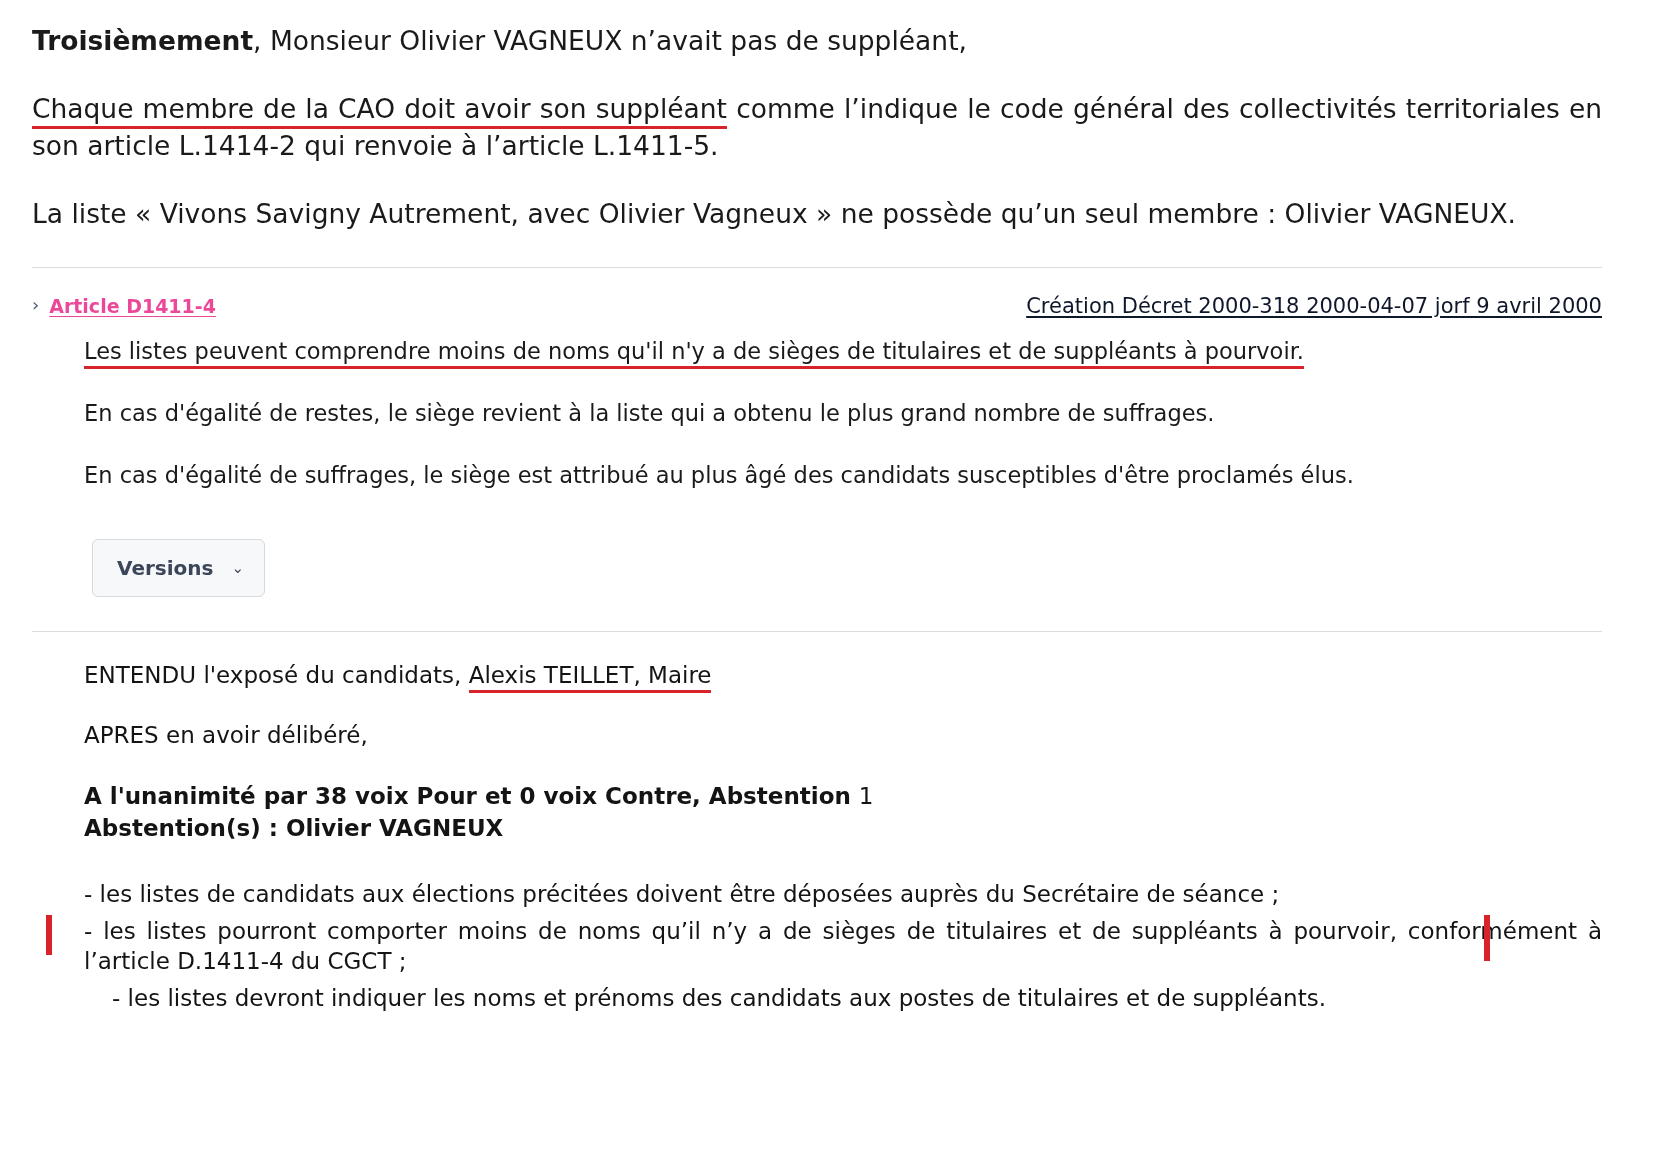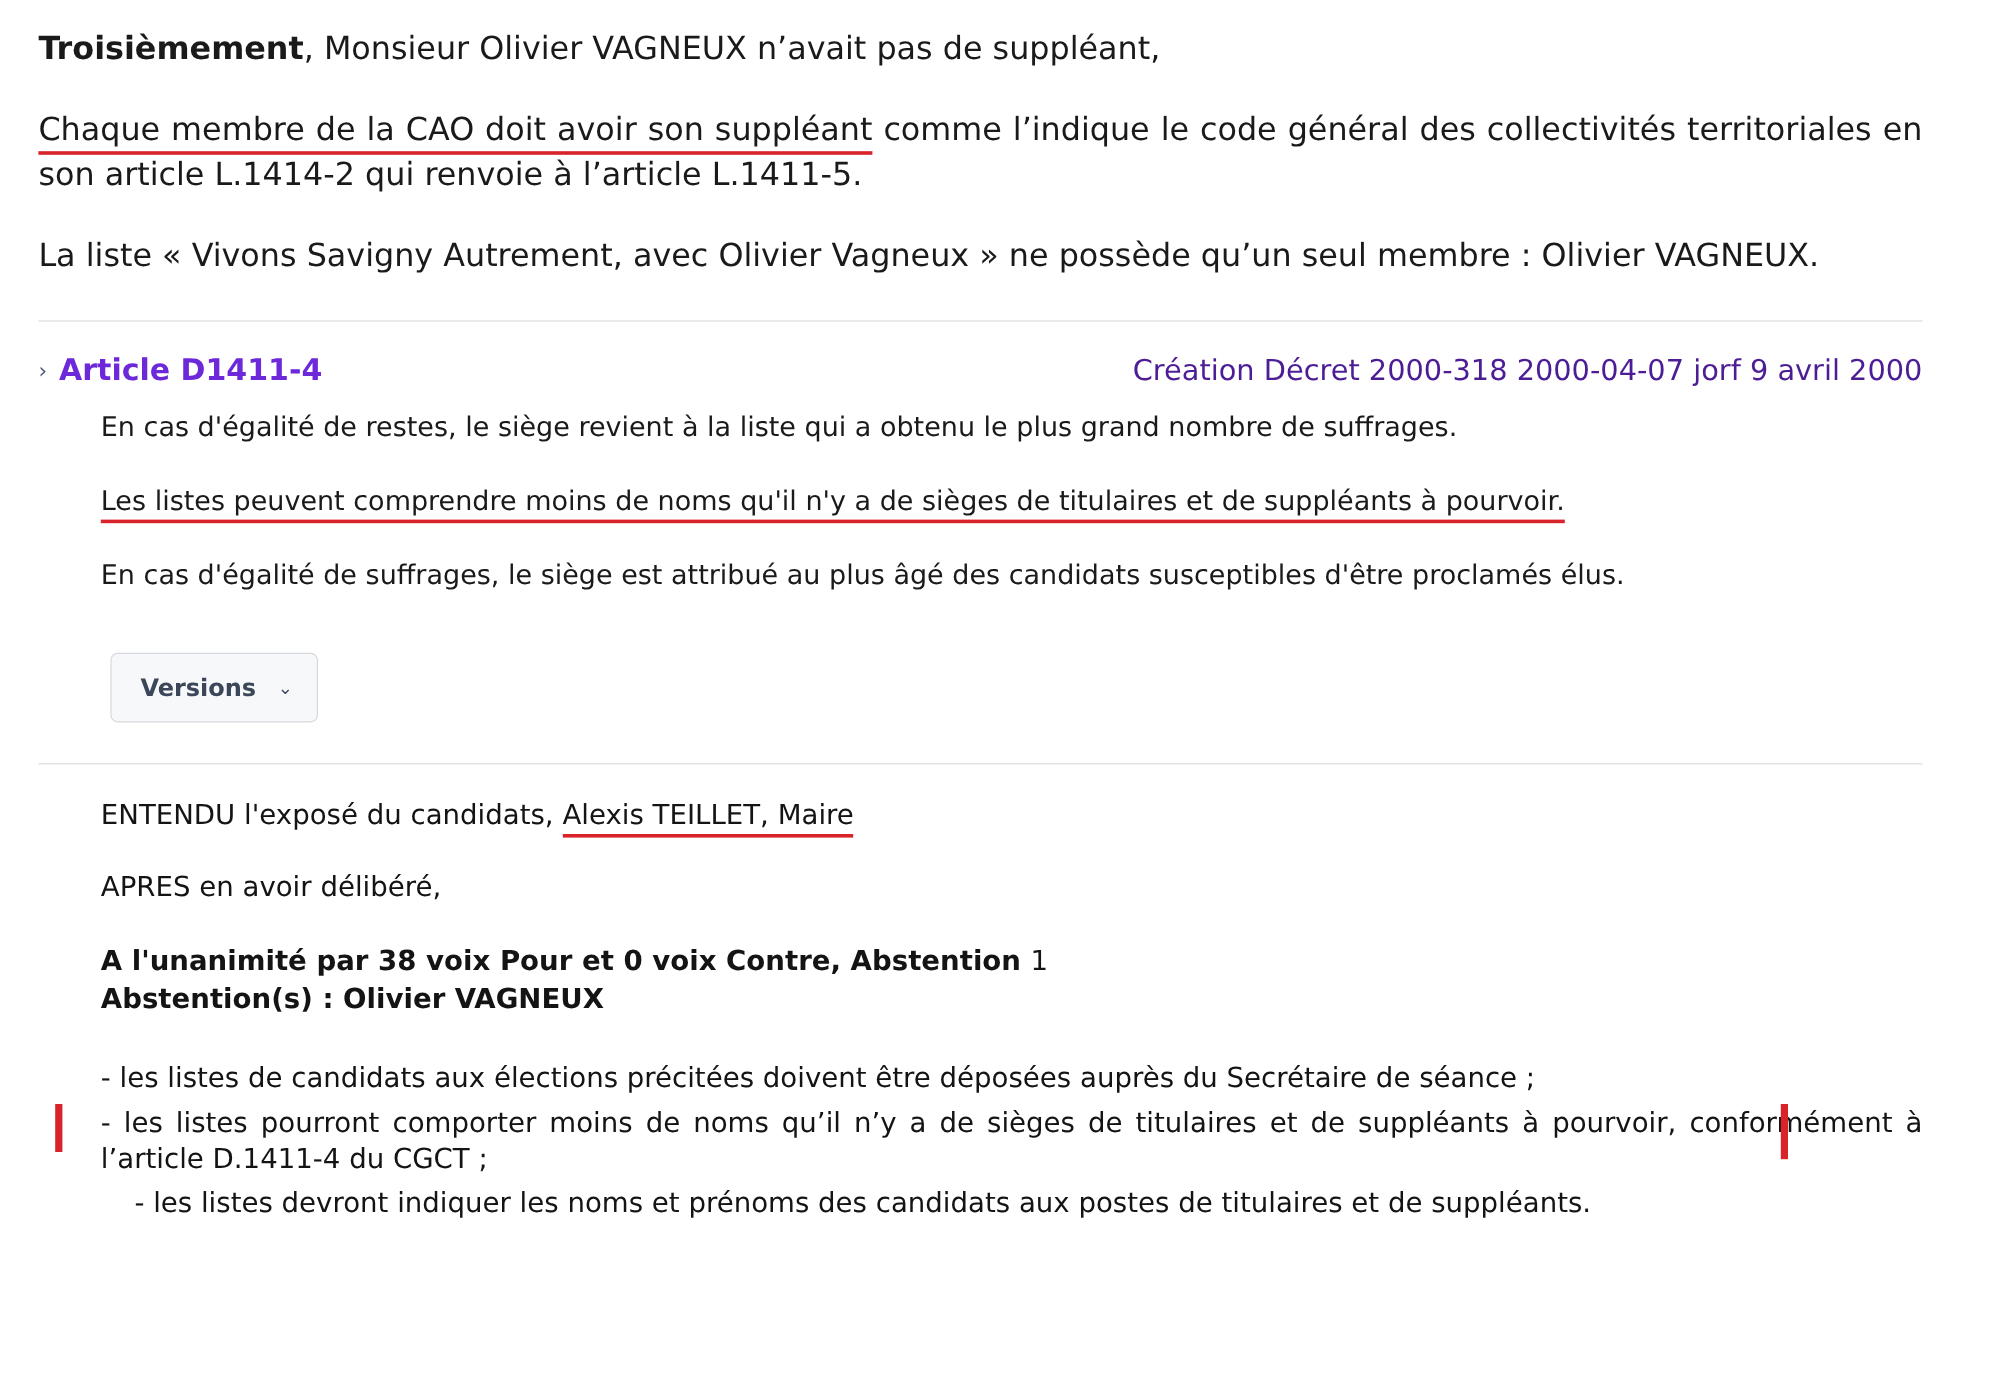--- a/index.html
+++ b/index.html
@@ -62,29 +62,31 @@
     gap: 10px;
   }
   .chevron {
     color: #4d5a75;
     font-size: 18px;
     line-height: 1;
     position: relative;
     top: -2px;
   }
   .article-title {
-    font-size: 25px;
-    font-weight: bold;
-    color: #6d28d9;
+    font-size: 19px;
+    font-weight: bold;
+    color: #ec4899;
+    text-decoration: underline;
     text-underline-offset: 3px;
     cursor: pointer;
   }
   .article-meta {
-    font-size: 24px;
-    color: #4c1d95;
+    font-size: 21px;
+    color: #0f172a;
+    text-decoration: underline;
     text-underline-offset: 3px;
     white-space: nowrap;
     cursor: pointer;
   }
   .article-body {
     padding: 18px 0 0 52px;
   }
   .article-body p {
     margin: 0 0 32px 0;
     font-size: 22.5px;
@@ -187,24 +189,24 @@
   <section class="article">
     <div class="article-head">
       <div class="article-title-wrap">
         <span class="chevron">›</span>
         <a class="article-title">Article D1411-4</a>
       </div>
       <a class="article-meta">Création Décret 2000-318 2000-04-07 jorf 9 avril 2000</a>
     </div>
 
     <div class="article-body">
-      <p>En cas d'égalité de restes, le siège revient à la liste qui a obtenu le plus grand nombre de suffrages.</p>
       <p>
         <span class="u-red">Les listes peuvent comprendre moins de noms qu'il n'y a de sièges de titulaires et de suppléants à pourvoir.</span>
       </p>
+      <p>En cas d'égalité de restes, le siège revient à la liste qui a obtenu le plus grand nombre de suffrages.</p>
       <p>En cas d'égalité de suffrages, le siège est attribué au plus âgé des candidats susceptibles d'être proclamés élus.</p>
 
       <div class="versions-btn">
         <span>Versions</span>
         <span class="caret">⌄</span>
       </div>
     </div>
   </section>
 
   <hr class="rule">

